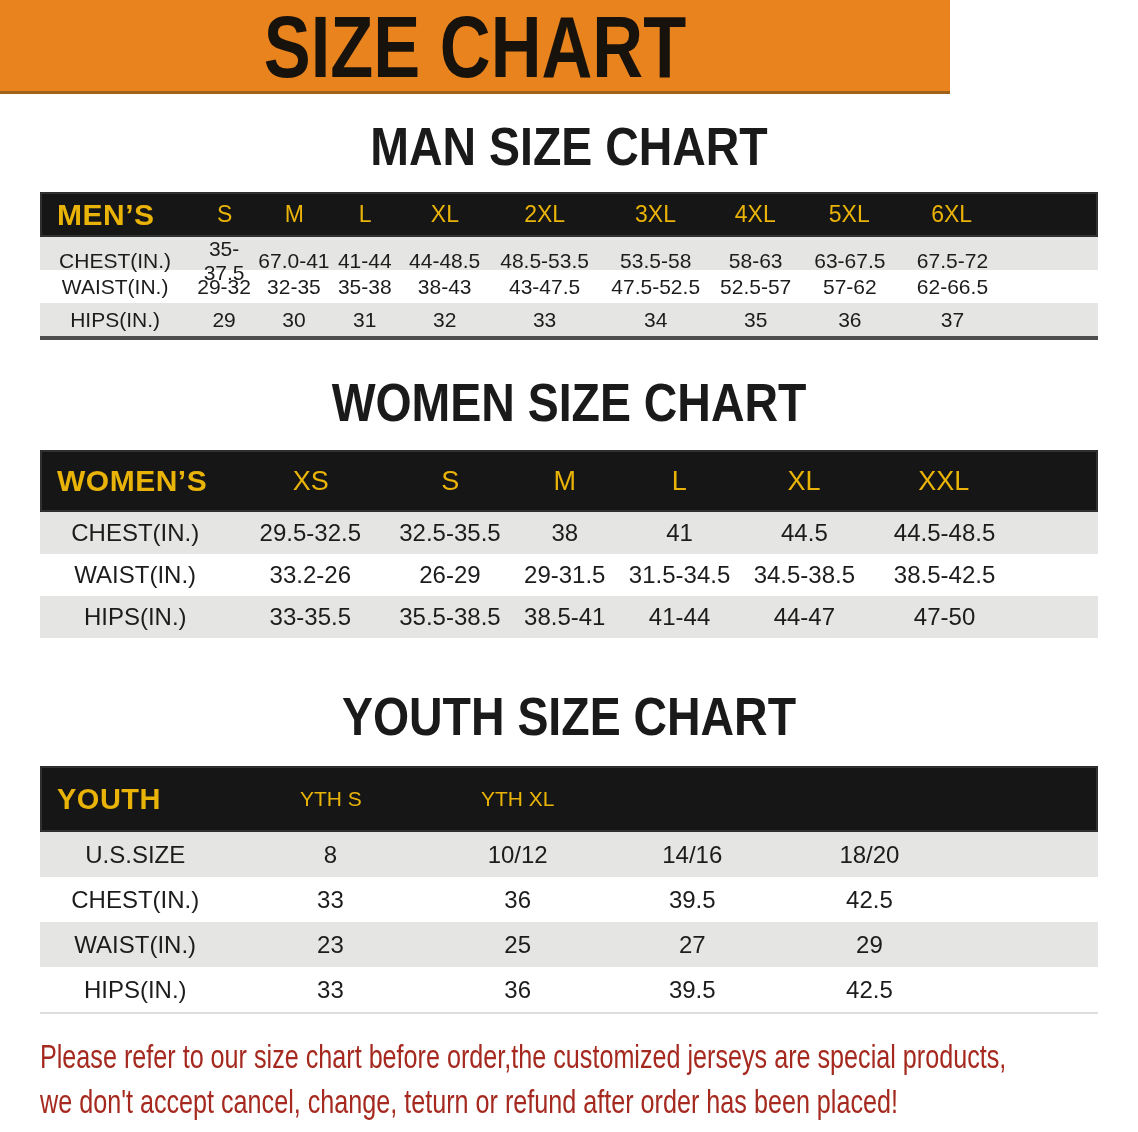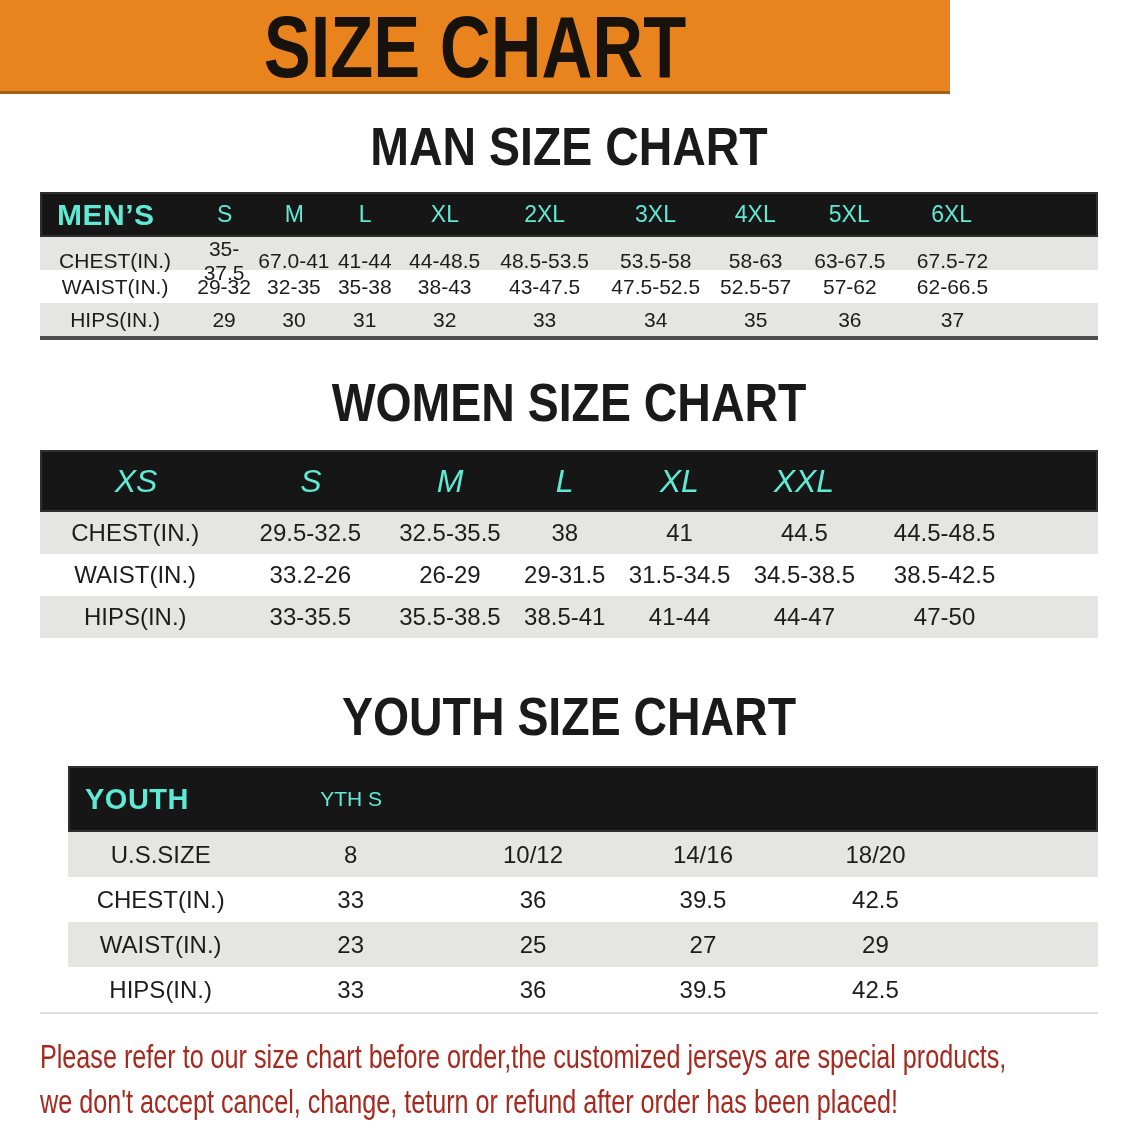--- a/index.html
+++ b/index.html
@@ -37,34 +37,34 @@
   #sec-1 .heading{margin-top:34px;}
   #sec-2 .heading{margin-top:50px;}
   
   .size-table{width:1058px;margin-left:40px;}
   #sec-0 .size-table{margin-top:18px;border-bottom:4px solid #4e4e4e;}
   #sec-1 .size-table{margin-top:20px;}
   #sec-2 .size-table{margin-top:22px;border-bottom:2px solid #dddddd;}
   .grid-row{display:grid;align-items:center;}
   .men  .grid-row{grid-template-columns:14.2% 6.4% 6.8% 6.6% 8.5% 10.4% 10.6% 8.3% 9.5% 9.9% 1fr;}
   .women .grid-row{grid-template-columns:18% 15.1% 11.3% 10.4% 11.3% 12.3% 14.2% 1fr;}
-  .youth .grid-row{grid-template-columns:18% 18.9% 16.5% 16.5% 17% 1fr;margin-left:28px;}
+  .youth .grid-row{grid-template-columns:18% 18.9% 16.5% 16.5% 17% 1fr;}
   .grid-row.head{
-    background:var(--black);color:#5eead4;
+    background:var(--black);color:#eab308;
     border:1px solid #2e2e2e;
     box-shadow:inset 0 0 0 1px rgba(255,255,255,.12);
   }
   .men  .grid-row.head{height:45px;}
   .women .grid-row.head{height:62px;}
   .youth .grid-row.head{height:66px;}
   .tbl-label{font-weight:700;padding-left:16px;letter-spacing:.5px;font-size:30px;text-align:left;}
   .youth .tbl-label{font-size:29px;}
   .col-h{text-align:center;font-weight:400;}
   .men  .col-h{font-size:23px;}
-  .women .col-h{font-size:32px;font-style:italic;}
+  .women .col-h{font-size:27px;}
   .youth .col-h{font-size:21px;}
   .data-row{background:#ffffff;}
   .size-table > .data-row:nth-child(even){background:var(--gray);}
   .men  .data-row{height:33px;font-size:21px;}
   .women .data-row{height:42px;font-size:24px;}
   .youth .data-row{height:45px;font-size:24px;}
   .row-label,.cell-v{text-align:center;color:var(--ink);}
   
   .disclaimer{
     margin:20px 0 0 40px;color:var(--red);
@@ -135,20 +135,21 @@
         <div class="cell-v">37</div>
         <div class="spacer"></div>
       </div>
     </div>
 </section>
 
 <section id="sec-1">
   <h2 class="heading">WOMEN SIZE CHART</h2>
   <div class="size-table women">
       <div class="grid-row head">
+        <div class="tbl-label">WOMEN’S</div>
         <div class="col-h">XS</div>
         <div class="col-h">S</div>
         <div class="col-h">M</div>
         <div class="col-h">L</div>
         <div class="col-h">XL</div>
         <div class="col-h">XXL</div>
         <div class="spacer"></div>
       </div>
       <div class="grid-row data-row">
         <div class="row-label">CHEST(IN.)</div>
@@ -182,20 +183,21 @@
       </div>
     </div>
 </section>
 
 <section id="sec-2">
   <h2 class="heading">YOUTH SIZE CHART</h2>
   <div class="size-table youth">
       <div class="grid-row head">
         <div class="tbl-label">YOUTH</div>
         <div class="col-h">YTH S</div>
+        <div class="col-h">YTH XL</div>
         <div class="spacer"></div>
       </div>
       <div class="grid-row data-row">
         <div class="row-label">U.S.SIZE</div>
         <div class="cell-v">8</div>
         <div class="cell-v">10/12</div>
         <div class="cell-v">14/16</div>
         <div class="cell-v">18/20</div>
         <div class="spacer"></div>
       </div>

